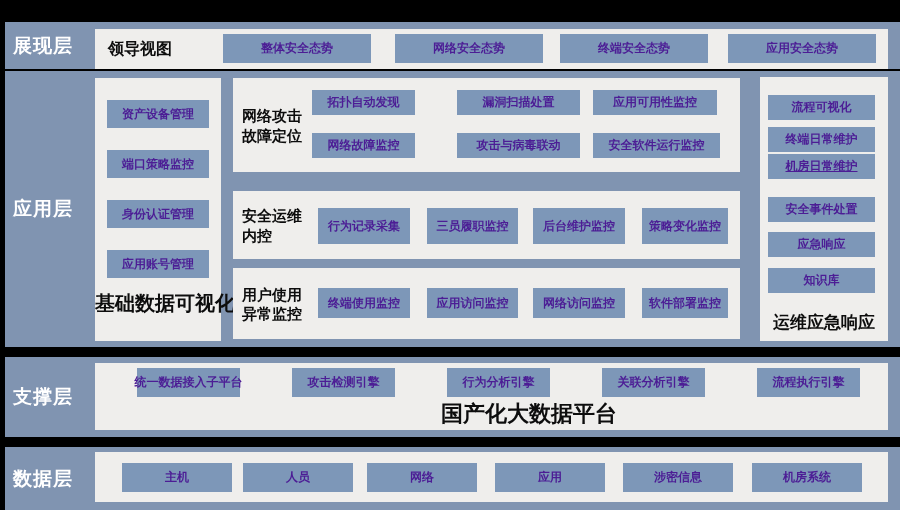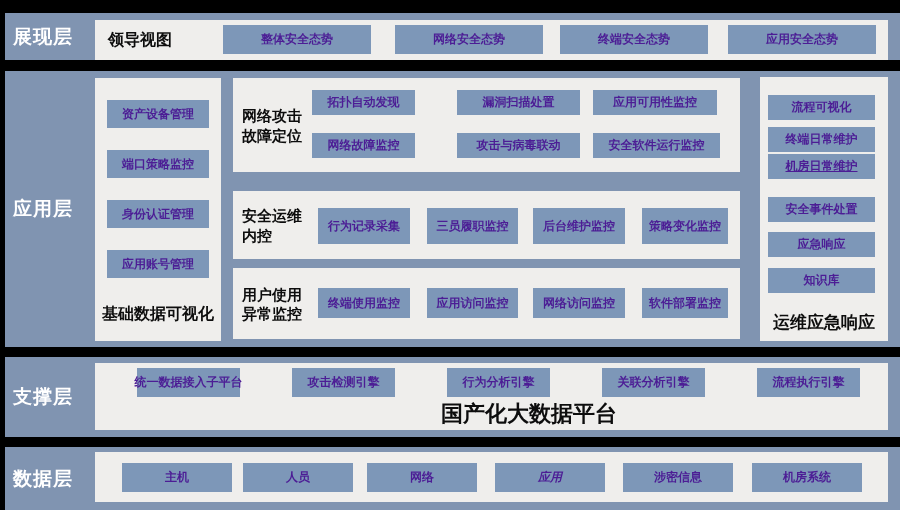--- a/index.html
+++ b/index.html
@@ -1,21 +1,21 @@
 <!DOCTYPE html>
 <html><head>
 <meta charset="utf-8">
 <style>
   * { margin:0; padding:0; box-sizing:border-box; }
   html,body { width:900px; height:510px; }
   body { background:#000; font-family:"Liberation Sans", sans-serif; }
   .stage { position:relative; width:900px; height:510px; background:#000; overflow:hidden; }
 
   .band { position:absolute; left:5px; width:895px; background:#8094b1; }
-  #band-presentation { top:13px;   height:47px;padding-left:24px; }
+  #band-presentation { top:22px;   height:47px;padding-left:24px; }
   #band-application  { top:71px;  height:276px; }
   #band-support      { top:357px; height:80px; }
   #band-data         { top:447px; height:63px; }
 
   .layer-label { position:absolute; left:8px; top:50%; transform:translateY(-50%);
                  color:#fff; font-size:19px; font-weight:bold; letter-spacing:1px; white-space:nowrap; }
 
   .panel { position:absolute; background:#efeeec; }
 
   .btn { position:absolute; background:#7d97b8; color:#4c1d95; font-size:12px; font-weight:bold;
@@ -26,22 +26,22 @@
   
   #panel-presentation { left:90px; top:7px; width:793px; height:40px; }
   #panel-presentation .inline-title { position:absolute; left:13px; top:50%; transform:translateY(-50%); font-size:16px; }
   .p-btn { top:5px; width:148px; height:29px; }
   .p1 { left:128px; } .p2 { left:300px; } .p3 { left:465px; } .p4 { left:633px; }
 
   
   #panel-base { left:90px; top:7px; width:126px; height:263px; }
   #panel-base .btn { left:12px; width:102px; height:28px; }
   .bd1 { top:22px; } .bd2 { top:72px; } .bd3 { top:122px; } .bd4 { top:172px; }
-  .panel-bottom-label { position:absolute; bottom:16px; left:0; right:0; text-align:center;
-                        font-size:16px; font-weight:bold; color:#0d0d0d; white-space:nowrap; }
+  .panel-bottom-label { position:absolute; bottom:24px; left:0; right:0; text-align:center;
+                        font-size:20px; font-weight:bold; color:#0d0d0d; white-space:nowrap; }
 
   
   #panel-attack { left:228px; top:7px;   width:507px; height:94px; }
   #panel-ops    { left:228px; top:120px; width:507px; height:68px; }
   #panel-user   { left:228px; top:197px; width:507px; height:71px; }
   .mid-title { position:absolute; left:9px; top:50%; transform:translateY(-50%);
                width:66px; font-size:15px; font-weight:bold; color:#0d0d0d; line-height:1.3; }
   #panel-attack .btn { height:25px; }
   .a1 { left:79px;  top:12px; width:103px; }
   .a2 { left:224px; top:12px; width:123px; }
@@ -67,21 +67,21 @@
   #panel-support { left:90px; top:6px; width:793px; height:67px; }
   #panel-support .btn { top:5px; width:103px; height:29px;margin-left:17px; }
   .s1 { left:25px; } .s2 { left:180px; } .s3 { left:335px; } .s4 { left:490px; } .s5 { left:645px; }
   .platform-title { position:absolute; top:36px; left:75px; right:0; text-align:center;
                     font-size:22px; font-weight:bold; color:#0d0d0d; white-space:nowrap; }
 
   
   #panel-data { left:90px; top:5px; width:793px; height:50px; }
   #panel-data .btn { top:11px; width:110px; height:29px; }
   .d1 { left:27px; } .d2 { left:148px; } .d3 { left:272px; }
-  .d4 { left:400px;font-style:italic; } .d5 { left:528px; } .d6 { left:657px; }
+  .d4 { left:400px; } .d5 { left:528px; } .d6 { left:657px; }
 </style>
 </head>
 <body>
 
 <div class="stage">
 
   <section class="band" id="band-presentation">
     <div class="layer-label">展现层</div>
     <div class="panel" id="panel-presentation">
       <div class="inline-title black-title">领导视图</div>

